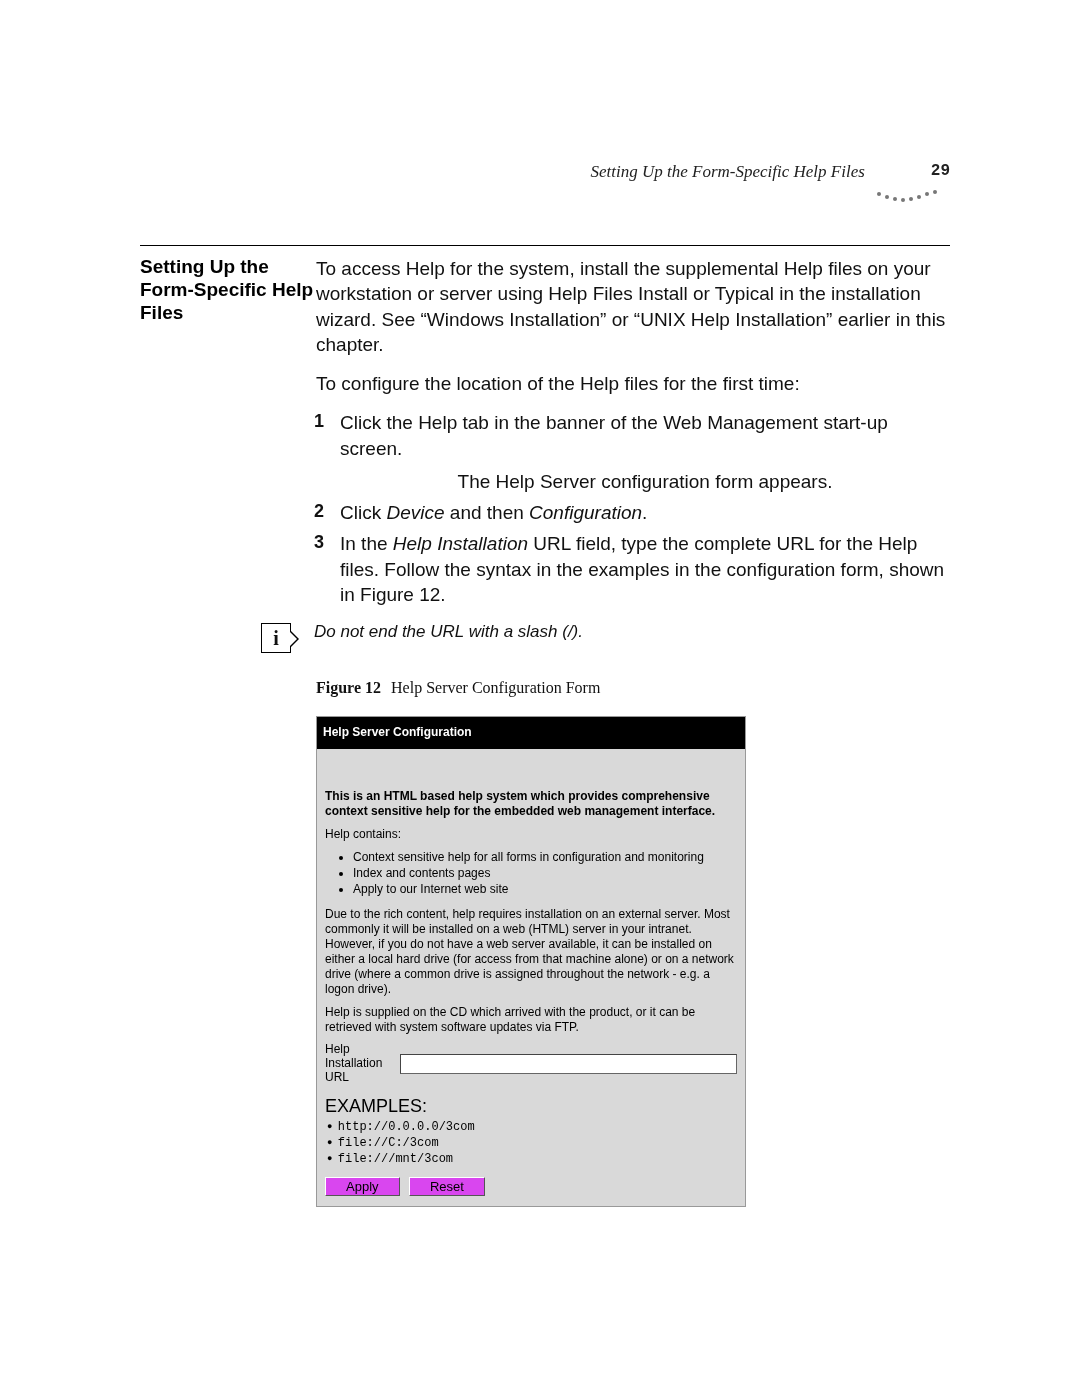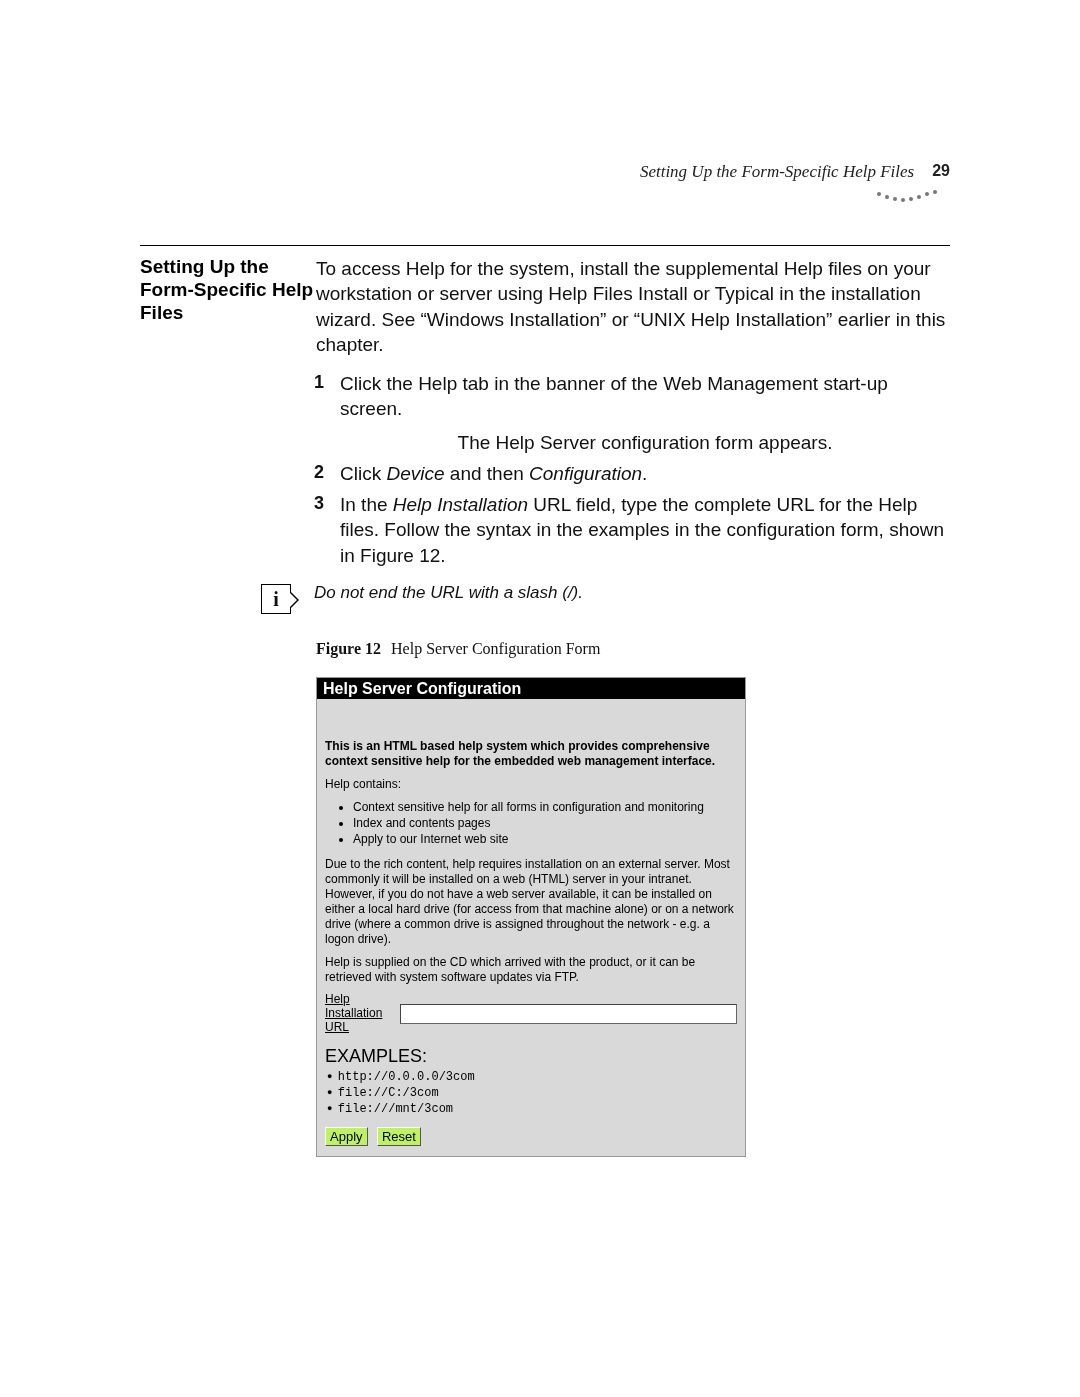--- a/index.html
+++ b/index.html
@@ -3,21 +3,21 @@
 <meta charset="utf-8">
 <style>
   * { box-sizing: border-box; margin: 0; padding: 0; }
   html, body { width: 1080px; height: 1397px; background: #fff; font-family: "Times New Roman", Times, serif; color: #000; }
   .page { position: relative; width: 1080px; height: 1173px; }
   .header {
     position: absolute; top: 162px; right: 130px; display: flex; align-items: flex-start;
     font-style: italic; font-size: 17px; color: #222;
   }
   .header .title { margin-right: 18px; }
-  .header .pn { font-weight: bold; font-style: normal; font-family: Liberation Sans, sans-serif; font-size: 16px; }
+  .header .pn { font-weight: bold; font-style: normal; font-family: Liberation Mono, monospace; font-size: 16px; margin-left: 48px; }
   .dots { position: absolute; top: 184px; right: 130px; width: 75px; height: 16px; }
   .dots span { display:inline-block; width:4px; height:4px; background:#777; border-radius:50%; margin: 0 2px; vertical-align: middle; }
   .dots span.d1 { transform: translateY(0px);}
   .dots span.d2 { transform: translateY(3px);}
   .dots span.d3 { transform: translateY(5px);}
   .dots span.d4 { transform: translateY(6px);}
   .dots span.d5 { transform: translateY(5px);}
   .dots span.d6 { transform: translateY(3px);}
   .dots span.d7 { transform: translateY(0px);}
   .dots span.d8 { transform: translateY(-2px);}
@@ -51,59 +51,60 @@
     border-top:7px solid transparent; border-bottom:7px solid transparent; border-left:7px solid #fff;
   }
   .note-text { font-style: italic; font-size: 17px; }
   .fig-cap { margin-top: 24px; font-size: 16px; font-family: Liberation Serif, serif; }
   .fig-cap .lbl { font-weight: bold; }
   .fig-cap .cap { margin-left: 10px; }
   .screenshot {
     margin-top: 18px; width: 430px; border: 1px solid #999; background: #d9d9d9;
     font-family: Verdana, Arial, sans-serif; font-size: 12px; color:#000;
   }
-  .ss-title { background:#000; color:#fff; font-weight:bold; padding:0 6px; font-size:16px; }
+  .ss-title { background:#000; color:#fff; font-weight:bold; padding:8px 6px; font-size:12px; }
   .ss-body { padding: 8px 8px 10px 8px; margin-top: 32px; }
   .ss-intro { font-weight: bold; margin-bottom: 8px; line-height:1.25; }
   .ss-p { margin-bottom: 8px; line-height:1.25; }
   .ss-ul { margin: 0 0 10px 28px; padding:0; }
   .ss-ul li { list-style: disc; line-height:1.3; }
-  .ss-form-row { display:flex; align-items:center; margin-top:4px; margin-bottom:10px;text-decoration:underline; }
+  .ss-form-row { display:flex; align-items:center; margin-top:4px; margin-bottom:10px; }
   .ss-form-row label { width:75px; font-size:12px; line-height:1.15; }
   .ss-form-row input[type=text] {
     flex:1; height:20px; background:#fff; border:1px solid #666; border-top-color:#444; border-left-color:#444;
     font-size:12px; padding:0 2px;
   }
   .ss-ex-title { margin-top:4px; font-size:18px; }
   .ss-ex { margin:0 0 10px 2px; padding:0; list-style:none; }
   .ss-ex li::before { content:"\25CF  "; font-size:9px; position:relative; top:-1px; }
   .ss-ex li { font-family: "Courier New", monospace; font-size:12px; line-height:1.35; }
   .ss-btns button {
-    font-family: Arial, sans-serif; font-size:13px; padding:1px 4px; margin-right:6px;
-    background:#bef264; border:1px solid #555; border-top-color:#fff; border-left-color:#fff;
+    font-family: Arial, sans-serif; font-size:13px; padding:1px 20px; margin-right:6px;
+    background:#d946ef; border:1px solid #555; border-top-color:#fff; border-left-color:#fff;
   }
   em.term { font-style: italic; }
 </style>
 </head>
 <body>
 
 <div class="page">
   <div class="header">
     <span class="title">Setting Up the Form-Specific Help Files</span>
     <span class="pn">29</span>
   </div>
   <div class="dots">
     <span class="d1"></span><span class="d2"></span><span class="d3"></span><span class="d4"></span><span class="d5"></span><span class="d6"></span><span class="d7"></span><span class="d8"></span>
   </div>
   <div class="rule"></div>
 
   <div class="left-col">Setting Up the Form-Specific Help Files</div>
 
   <div class="body-col">
     <p>To access Help for the system, install the supplemental Help files on your workstation or server using Help Files Install or Typical in the installation wizard. See “Windows Installation” or “UNIX Help Installation” earlier in this chapter.</p>
+    <p>To configure the location of the Help files for the first time:</p>
 
     <ol class="steps">
       <li>
         <span class="num">1</span>
         <span>Click the Help tab in the banner of the Web Management start-up screen.</span>
         <span class="aux">The Help Server configuration form appears.</span>
       </li>
       <li>
         <span class="num">2</span>
         <span>Click </span><em class="term">Device</em><span> and then </span><em class="term">Configuration</em><span>.</span>

